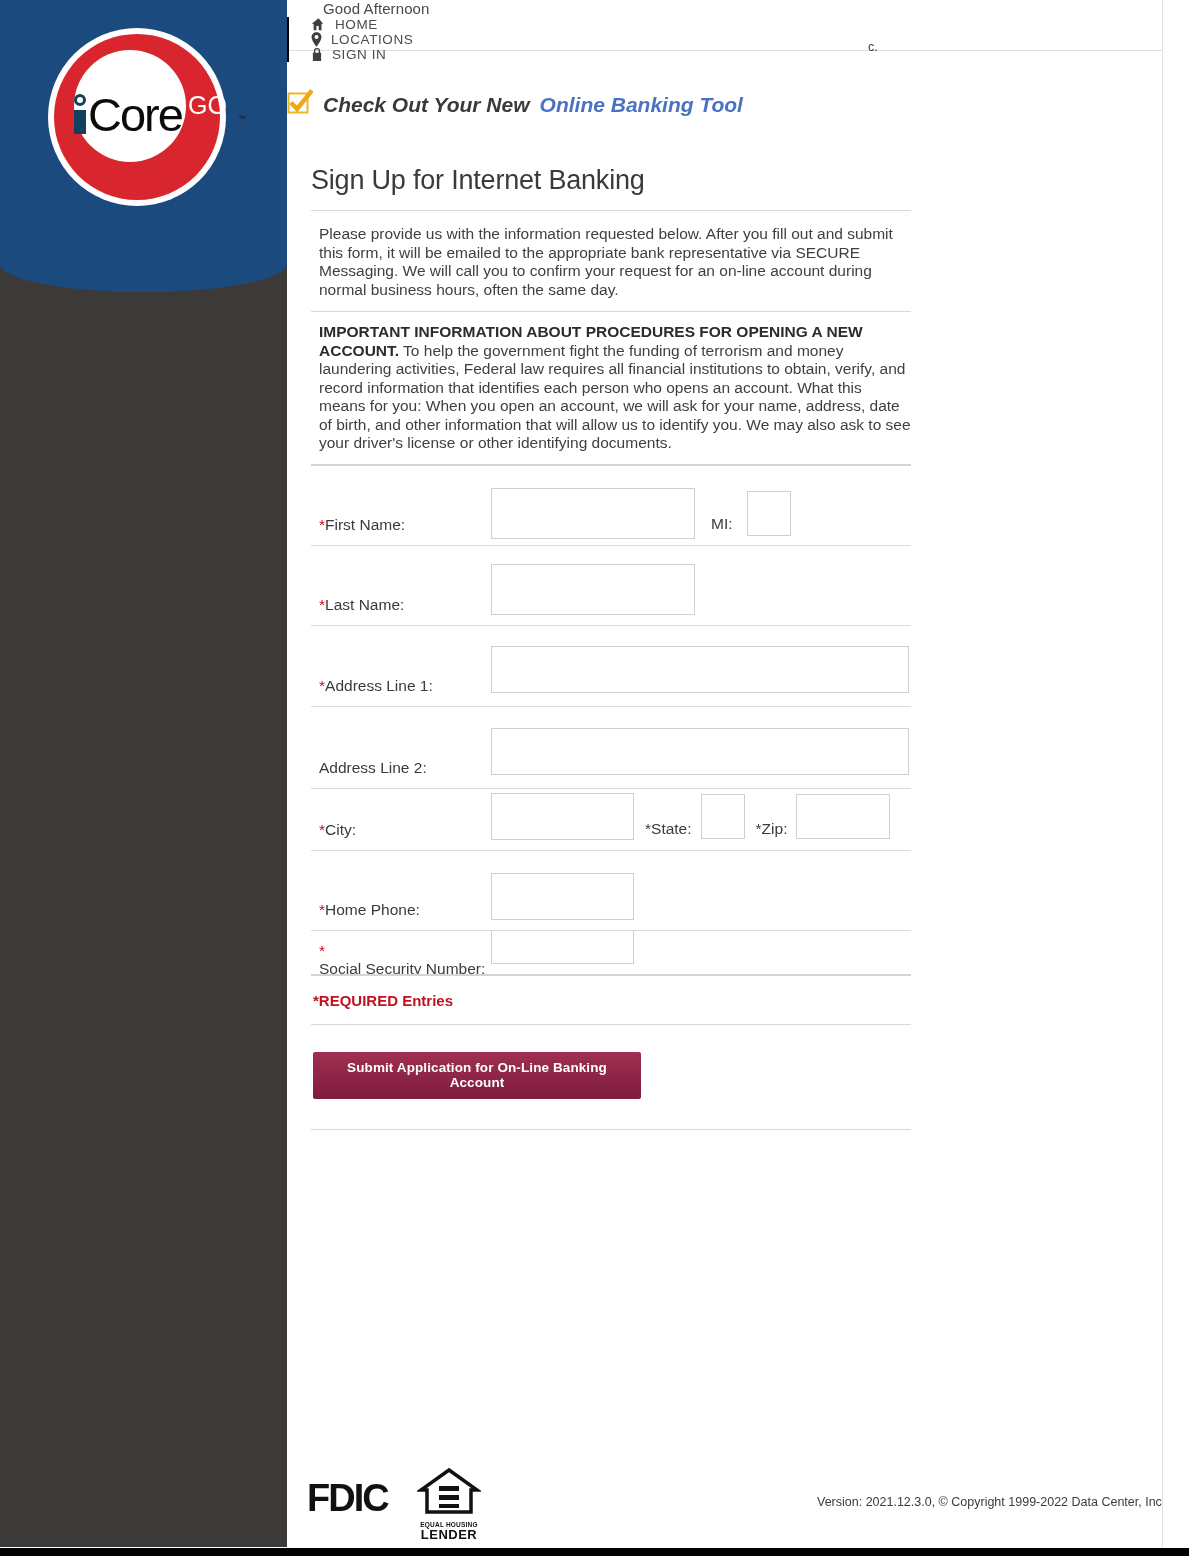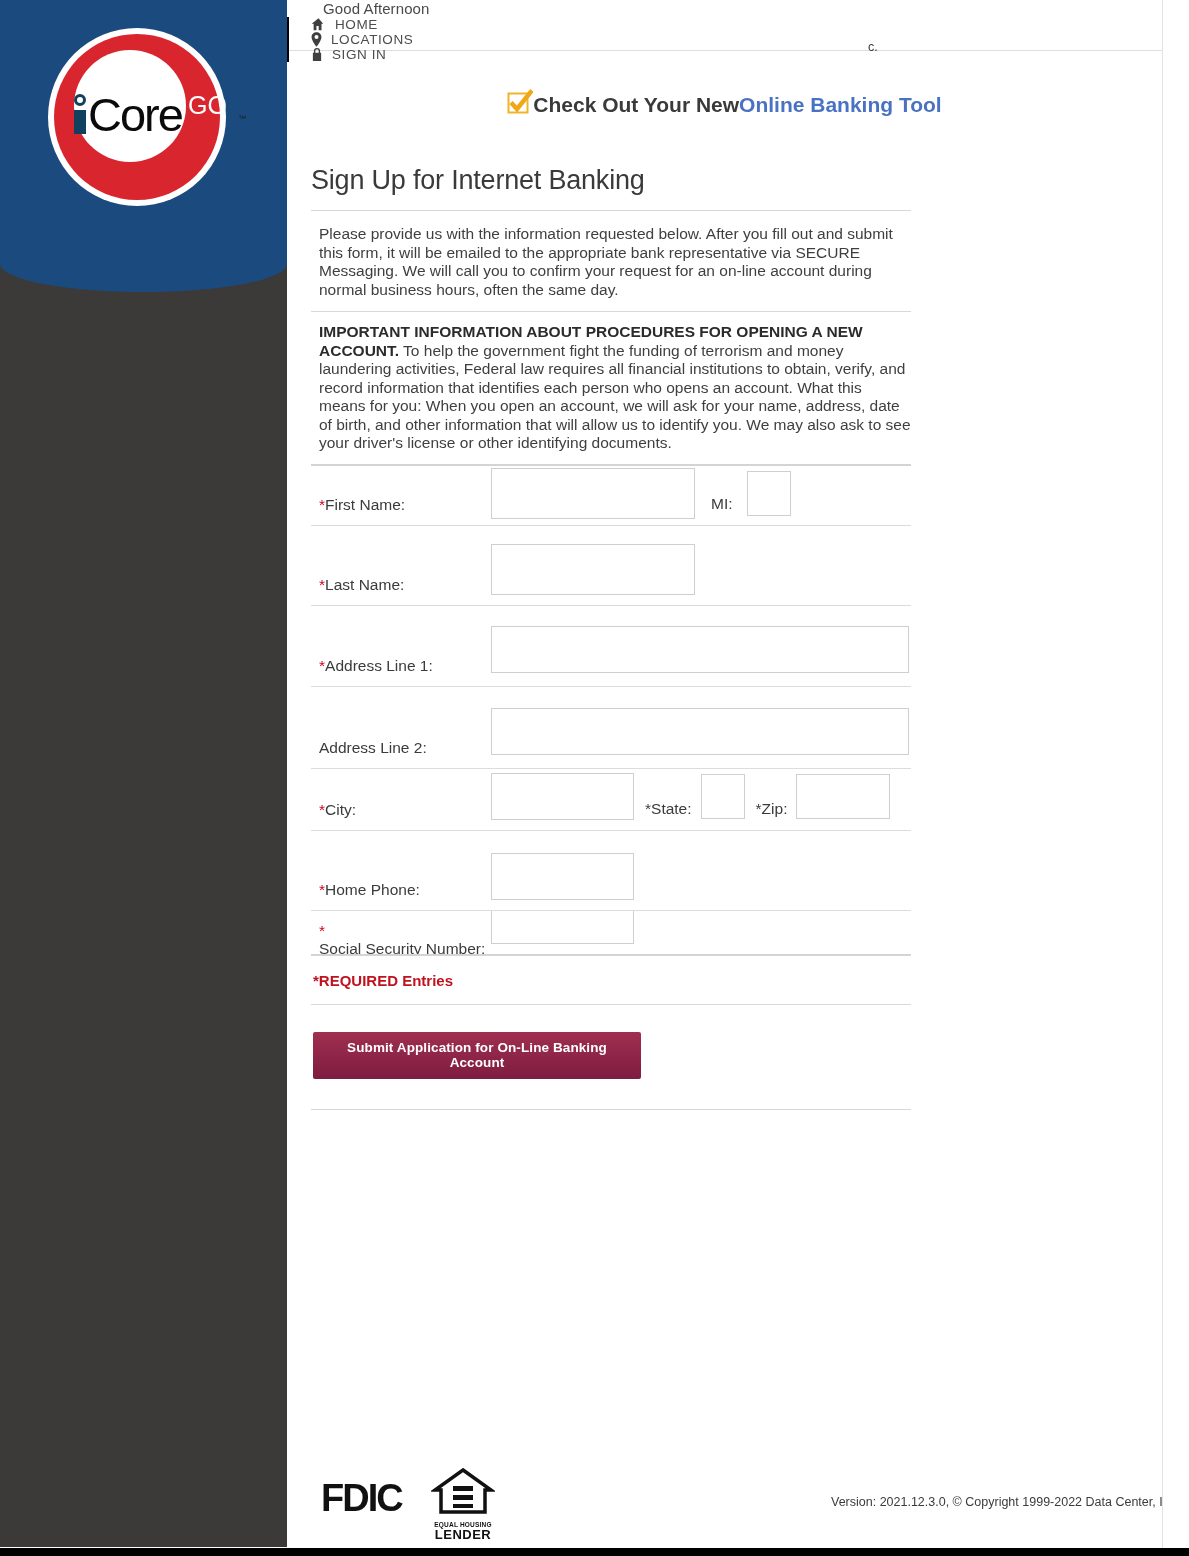--- a/index.html
+++ b/index.html
@@ -182,24 +182,25 @@
     color: #4d4d4d;
     cursor: pointer;
     white-space: nowrap;
   }
   .nav-item svg { display:block; }
 
   
   #promo {
     display: flex;
     align-items: center;
-    justify-content: center;
+    gap: 10px;
     margin-top: 38px;
     font-size: 21px;
     font-weight: bold;
+    font-style: italic;
     white-space: nowrap;
   }
   #promo .p1 { color: #3a3a3a; }
   #promo .p2 { color: #4a72c4; }
   #promo-check { flex: 0 0 auto; }
 
   
   #content {
     width: 600px;
     margin-left: 24px;
@@ -252,21 +253,21 @@
     box-sizing: border-box;
     outline: none;
     font-family: "Liberation Sans", sans-serif;
     font-size: 14px;
     padding: 0 5px;
     color: #333;
   }
   .lbl-w { width: 172px; }
 
   
-  #row-first   { height: 60px; }
+  #row-first   { height: 80px; }
   #row-last    { height: 80px; }
   #row-addr1   { height: 81px; }
   #row-addr2   { height: 82px; }
   #row-city    { height: 62px; }
   #row-hphone  { height: 80px; }
   #row-wphone  { height: 80px; }
   #row-email   { height: 80px; }
   #row-ssn     { height: 43px; overflow: hidden; border-bottom: 0;}
 
   #in-first  { width: 204px; height: 51px; margin-bottom: 6px; }
@@ -327,21 +328,21 @@
     border: 1px solid #d0d0d0;
     color: #3b3b3b;
     font-family: "Liberation Sans", sans-serif;
     font-size: 15px;
     cursor: pointer;
   }
 
   
   #footer {
     position: absolute;
-    left: 14px;
+    left: 0;
     top: 1455px;
     width: 875px;
     height: 93px;
     background: #ffffff;
   }
   #fdic {
     position: absolute;
     left: 20px;
     top: 24px;
     font-family: "Liberation Sans", sans-serif;

